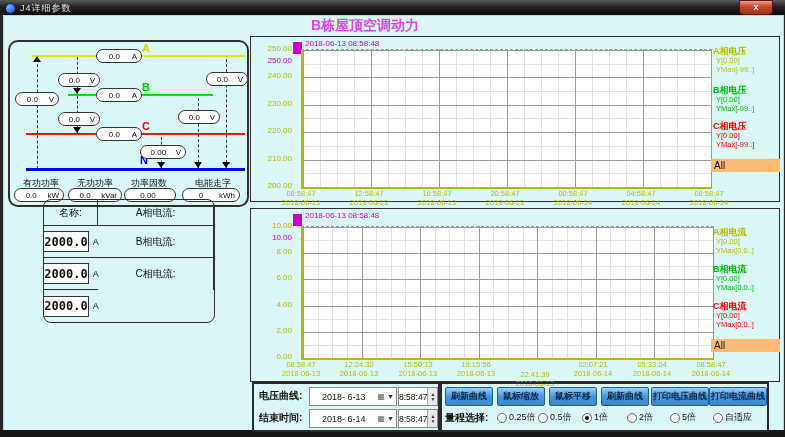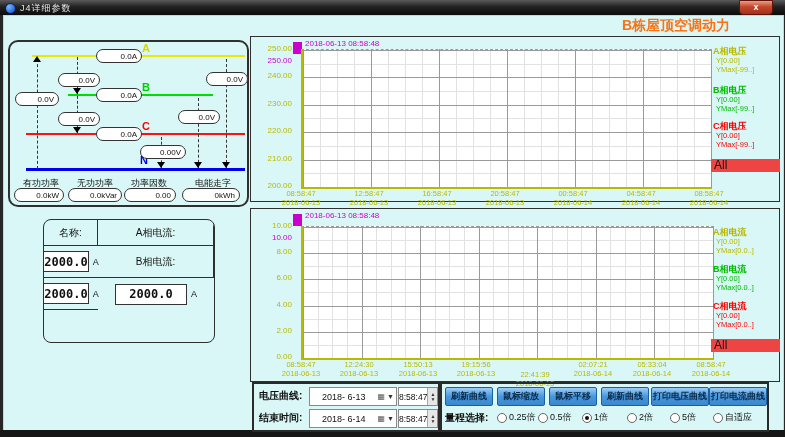--- a/index.html
+++ b/index.html
@@ -9,37 +9,37 @@
   
   .titlebar{left:0;top:0;width:785px;height:15px;background:linear-gradient(#5a5a5a,#222 45%,#0c0c0c);}
   .app-icon{left:5px;top:3px;width:9px;height:9px;border-radius:50%;
             background:radial-gradient(circle at 30% 30%,#7ab8ff,#0a44c4);border:1px solid #061f5e}
   .title-text{left:20px;top:2px;color:#e8e8e8;font-size:9px;letter-spacing:1px}
   .close-btn{right:12px;top:0;width:32px;height:13px;border:1px solid #5e140b;border-radius:0 0 4px 4px;
              background:linear-gradient(#eb9c86,#c4472c 45%,#a33118);color:#fff;font-size:9px;font-weight:bold;
              text-align:center;line-height:12px;cursor:pointer}
   .content-bg{left:3px;top:15px;width:779px;height:415px;background:#d9f7f6;border:1px solid #aee0de}
   .bottom-edge{left:0;top:430px;width:785px;height:7px;background:#161616}
-  .page-title{left:0;top:17px;width:730px;text-align:right;font-size:14px;font-weight:bold;color:#f97316}
+  .page-title{left:0;top:17px;width:730px;text-align:center;font-size:14px;font-weight:bold;color:#d946ef}
 
   
   .diagram{left:8px;top:40px;width:237px;height:163px;border:2px solid #2f2f2f;border-radius:10px}
   .phase-line{height:2px}
   .phase-lbl{font-size:11px;font-weight:bold}
   .pill{height:12px;background:#fff;border:1px solid #333;border-radius:7px;display:flex;align-items:center;font-size:8px;color:#111}
-  .pill .pv{flex:1;text-align:right}
+  .pill .pv{flex:1;text-align:center}
   .pill .pu{padding-right:4px}
   .dash{border-left:1px dashed #333;width:0}
   .arr{width:0;height:0;border-left:4px solid transparent;border-right:4px solid transparent}
   .arr.down{border-top:6px solid #000}
   .arr.up{border-bottom:6px solid #000}
   .sum-lbl{font-size:9px;color:#111;width:46px;text-align:center}
 
   
-  .alarm-table{left:43px;top:219px;width:170px;height:122px;border:1px solid #2f2f2f;border-radius:8px;
+  .alarm-table{left:43px;top:199px;width:170px;height:122px;border:1px solid #2f2f2f;border-radius:8px;
                display:grid;grid-template-columns:54px 1fr;grid-template-rows:26px 32px 32px 32px;overflow:hidden}
   .alarm-table .cell{border-right:1px solid #2f2f2f;border-bottom:1px solid #2f2f2f;display:flex;align-items:center;justify-content:center;font-size:10px;color:#111}
   .alarm-table .cell.last-col{border-right:none}
   .alarm-table .cell.last-row{border-bottom:none}
   .alarm-table .hdr-val{font-size:9px}
   .val-box{width:70px;height:19px;background:#fff;border:1px solid #333;display:flex;align-items:center;justify-content:center;
            font-family:"DejaVu Sans Mono",monospace;font-size:12px;font-weight:bold;color:#111}
   .unit{font-size:9px;margin-left:4px;color:#111}
 
   
@@ -59,21 +59,21 @@
       repeating-linear-gradient(to right,#9a9a9a 0 1px,transparent 1px 58.57px),
       repeating-linear-gradient(to bottom,#e2e2e2 0 1px,transparent 1px 13.1px),
       repeating-linear-gradient(to right,#e2e2e2 0 1px,transparent 1px 14.64px)}
   .ylab{width:38px;text-align:right;font-size:8px;color:#b9b900}
   .ylab.mag{color:#cc00cc}
   .xlab{width:80px;text-align:center;font-size:7.5px;color:#b9b900;line-height:9px}
   .legend-item{width:64px;font-size:7.5px;line-height:9px}
   .legend-item .lname{font-size:9px;font-weight:bold}
   .legend-item .sub{padding-left:3px}
   .lg-a{color:#b9b900}.lg-b{color:#00bb00}.lg-c{color:#f00}
-  .legend-all{width:66px;height:13px;background:#ef4444;font-size:12px;color:#111;line-height:13px;padding-left:3px}
+  .legend-all{width:66px;height:13px;background:#fdba74;font-size:10px;color:#111;line-height:13px;padding-left:3px}
 
   
   .ctl-box{border:2px solid #2a2a2a}
   .ctl-label{font-size:10px;font-weight:bold;color:#111}
   .date-combo,.time-spin{background:#fff;border:1px solid #8a8a8a;display:flex;align-items:center;font-size:9px;color:#111;cursor:pointer}
   .date-text{flex:1;text-align:center}
   .cal-icon{font-size:8px;color:#555}
   .dd-icon{font-size:7px;color:#333;padding:0 2px}
   .time-text{flex:1;text-align:center;font-size:8.5px}
   .spin{display:flex;flex-direction:column;border-left:1px solid #aaa;background:#e7e7e7;height:100%;justify-content:center}
@@ -184,20 +184,21 @@
   <div class="cell">A相电流:</div>
   <div class="cell last-col">
     <span class="val-box">2000.0</span>
     <span class="unit">A</span>
   </div>
   <div class="cell">B相电流:</div>
   <div class="cell last-col">
     <span class="val-box">2000.0</span>
     <span class="unit">A</span>
   </div>
+  <div class="cell last-row">C相电流:</div>
   <div class="cell last-col last-row">
     <span class="val-box">2000.0</span>
     <span class="unit">A</span>
   </div>
 </div>
 
 <div class="abs chart-panel" style="left:250px;top:36px;width:528px;height:164px">
   <span class="abs cursor-time" style="left:54px;top:2px">2018-06-13 08:58:48</span>
   <div class="abs cursor-mark" style="left:42px;top:5px"></div>
   <span class="abs ylab" style="left:3px;top:7px">250.00</span>

